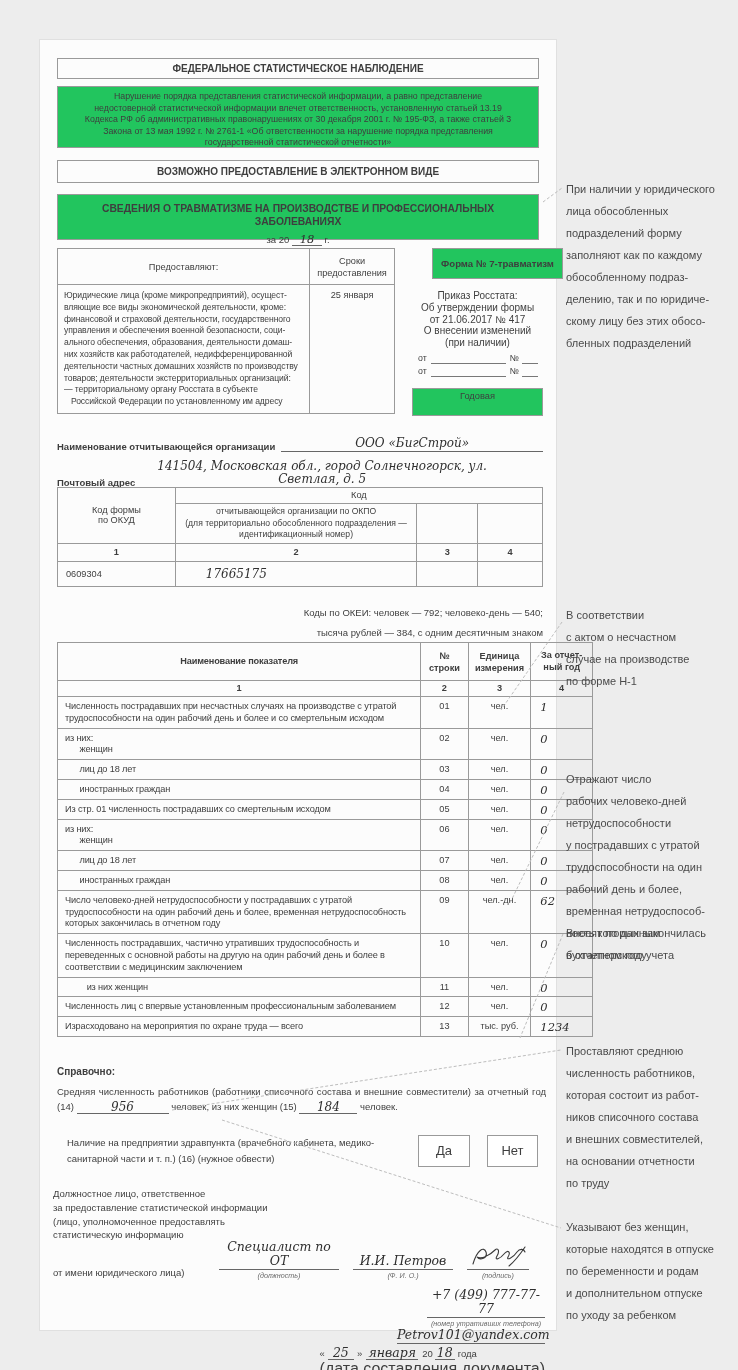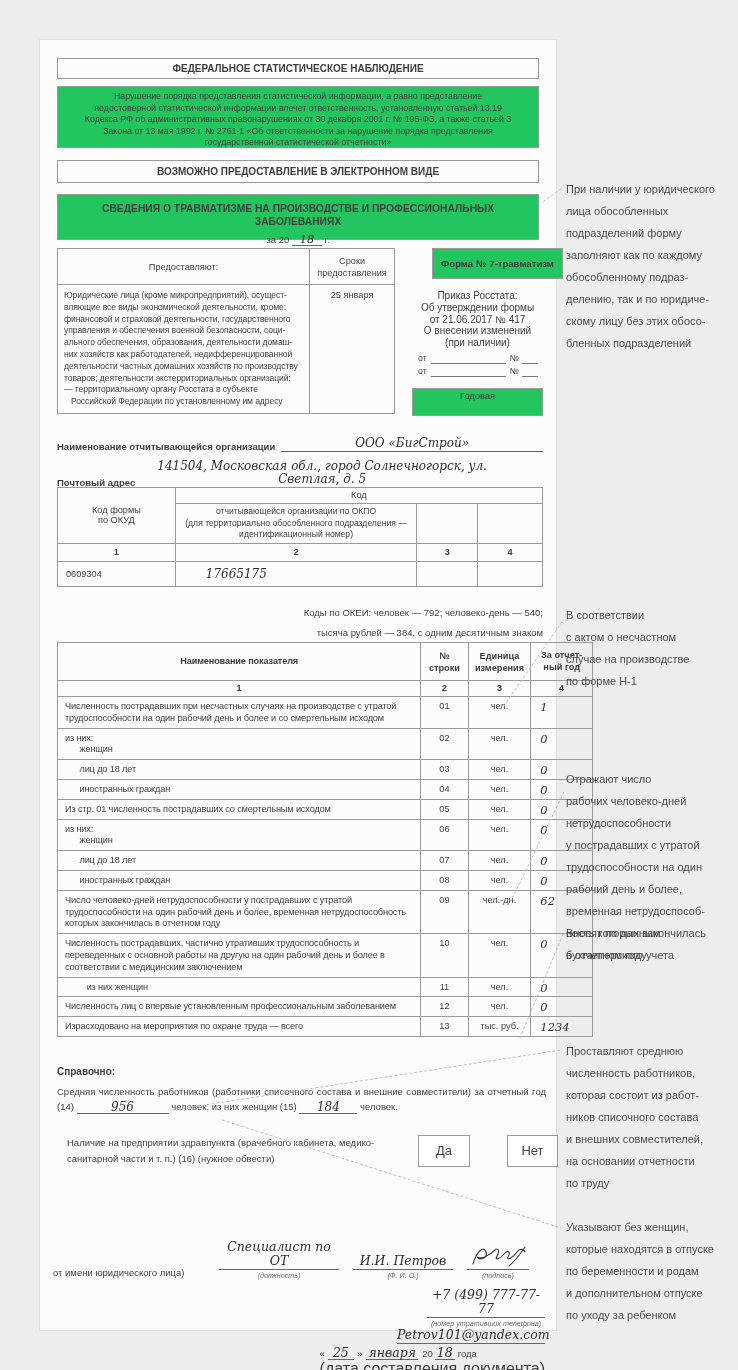--- a/index.html
+++ b/index.html
@@ -74,21 +74,21 @@
   .maintbl .val{width:56px;font-family:"DejaVu Serif","Liberation Serif",serif;font-style:italic;font-size:11.5px;padding:3px 0 0 9px;color:#2f2f2f;}
   
   .sprav{left:17px;top:1026px;font-size:10px;}
   .avg{left:17px;top:1044px;width:489px;font-size:9.5px;line-height:15px;text-align:justify;}
   .avg .f{display:inline-block;border-bottom:1px solid #666;text-align:center;font-size:12px;line-height:12px;vertical-align:-1px;}
   .avg .f14{width:92px;}
   .avg .f15{width:58px;}
   .health{left:27px;top:1095px;width:310px;font-size:9.5px;line-height:16px;}
   .ynbox{top:1095px;width:52px;height:32px;background:#fff;font-size:13px;line-height:30px;}
   .yes{left:378px;}
-  .no{left:447px;width:51px;margin-left:20px;}
+  .no{left:447px;width:51px;}
   
   .official{left:13px;top:1147px;font-size:9.5px;line-height:13.8px;}
   .sigrow{left:13px;top:1200px;width:492px;display:flex;align-items:flex-end;font-size:9.5px;}
   .sigrow .t{width:152px;line-height:13.8px;}
   .field{display:flex;flex-direction:column;}
   .field .v{border-bottom:1px solid #666;text-align:center;font-size:12.5px;line-height:14px;padding-bottom:1px;}
   .field .l{font-size:7.2px;color:#6a6a6a;text-align:center;padding-top:2px;line-height:8px;font-style:italic;}
   .f-pos{width:120px;margin-left:14px;}
   .f-fio{width:100px;margin-left:14px;}
   .f-sig{width:62px;margin-left:14px;position:relative;}
@@ -324,20 +324,24 @@
     <span>человек,</span>
     <span>из них женщин (15)</span>
     <span class="f f15 hand">184</span>
     <span>человек.</span>
   </div>
 
   <div class="abs health">Наличие на предприятии здравпункта (врачебного кабинета, медико-санитарной части и т. п.) (16) (нужное обвести)</div>
   <div class="abs bx ctr ynbox yes">Да</div>
   <div class="abs bx ctr ynbox no">Нет</div>
 
+  <div class="abs prel official">Должностное лицо, ответственное
+за предоставление статистической информации
+(лицо, уполномоченное предоставлять
+статистическую информацию</div>
 
   <div class="abs sigrow">
     <span class="t">от имени юридического лица)</span>
     <span class="field f-pos">
       <span class="v hand">Специалист по ОТ</span>
       <span class="l">(должность)</span>
     </span>
     <span class="field f-fio">
       <span class="v hand">И.И. Петров</span>
       <span class="l">(Ф. И. О.)</span>

